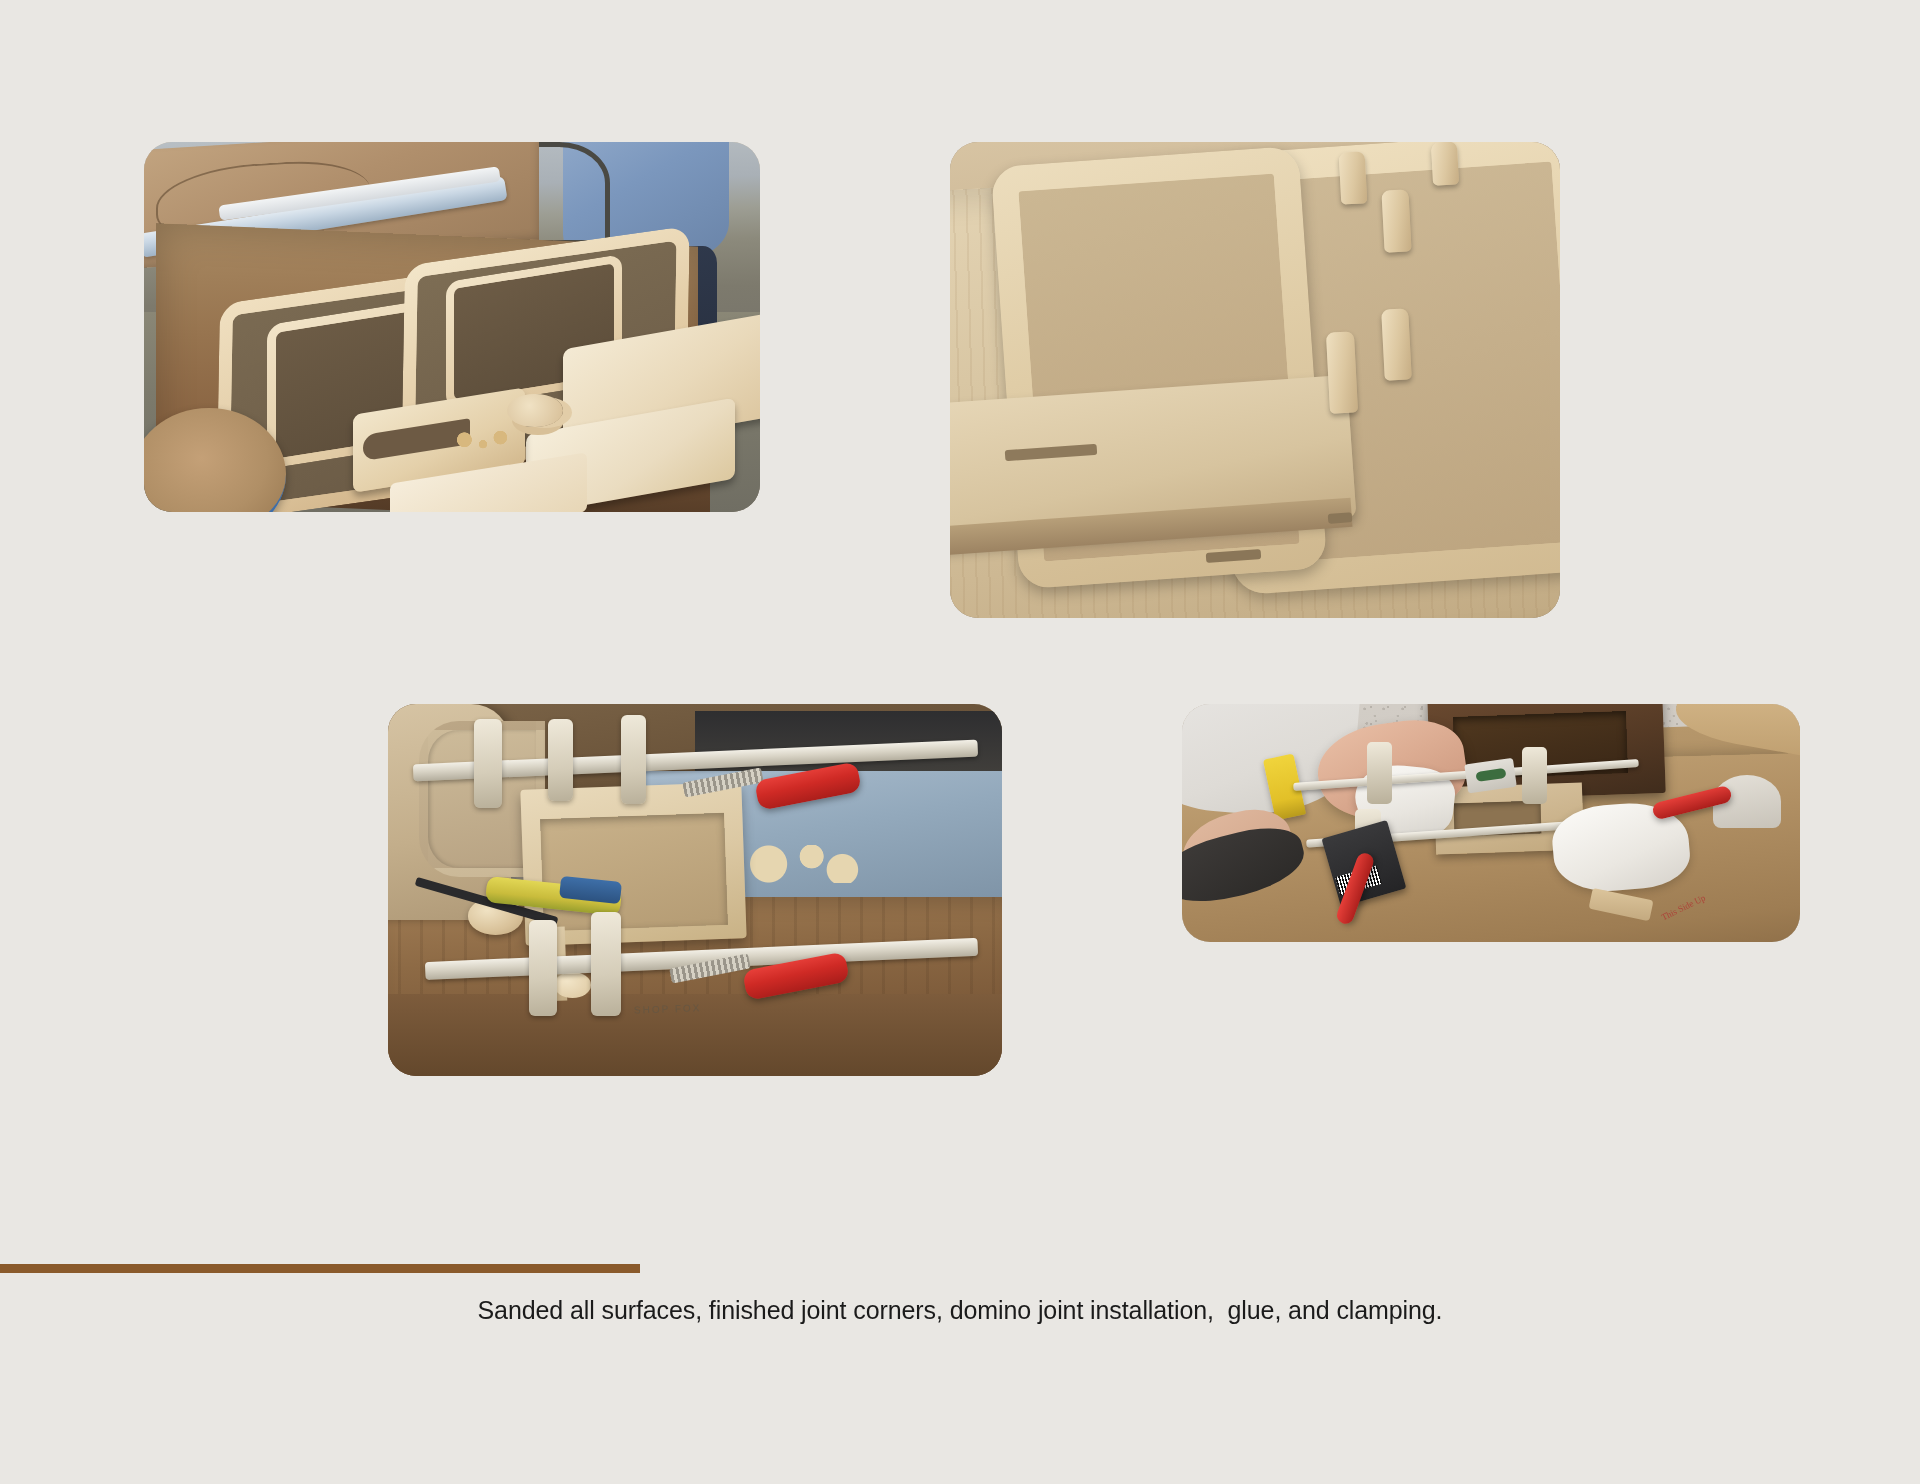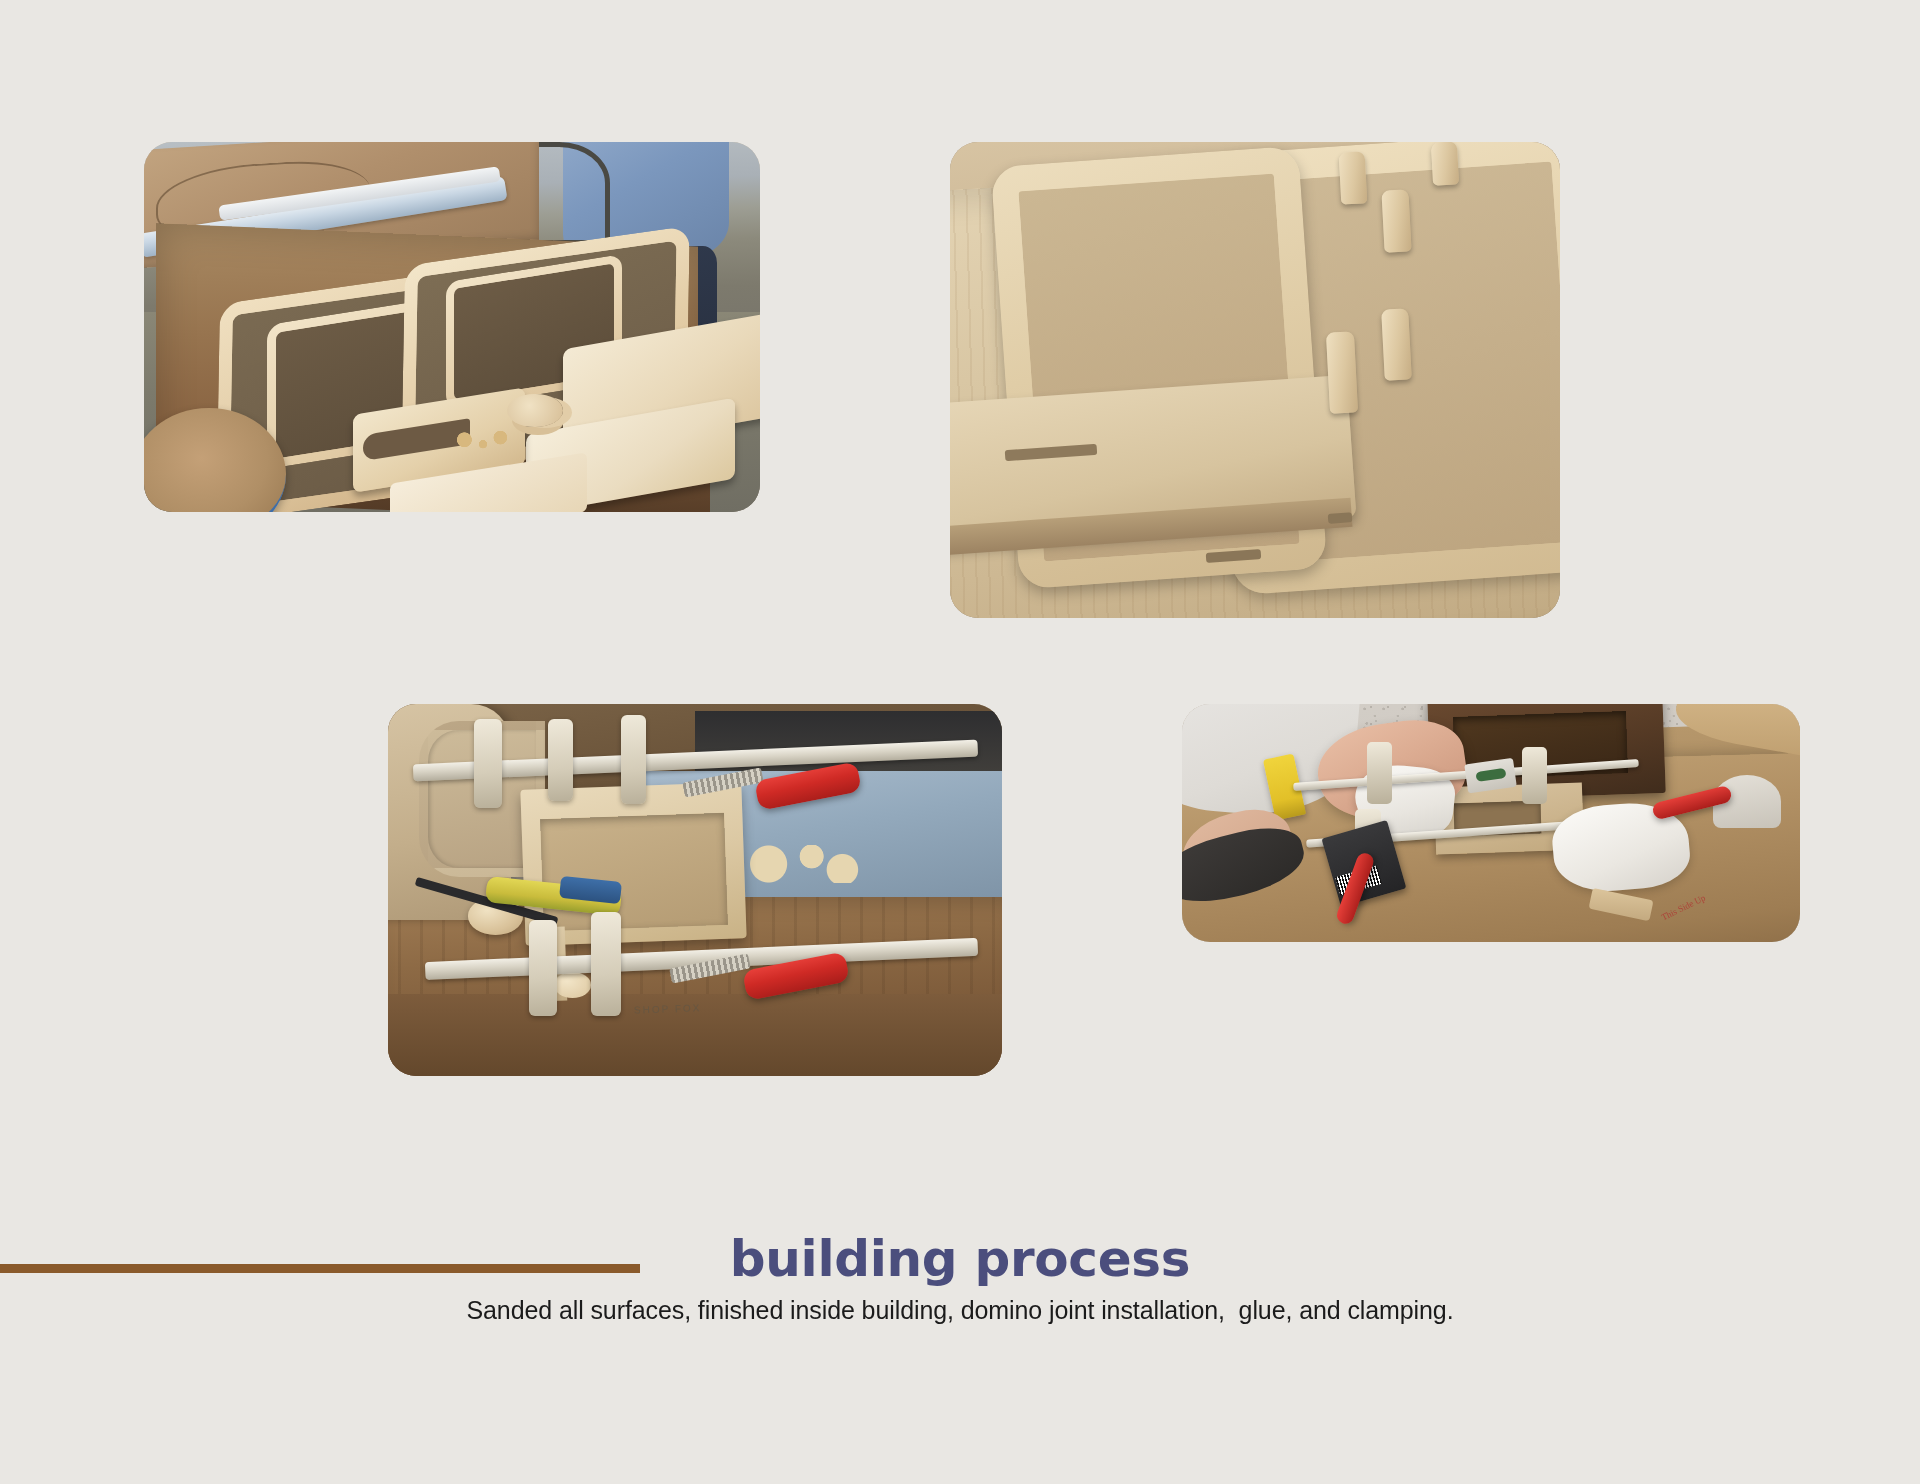--- a/index.html
+++ b/index.html
@@ -704,16 +704,15 @@
     <div class="layer p4-rag2"></div>
     <div class="layer p4-red1"></div>
     <div class="layer p4-red2"></div>
     <div class="layer p4-scrap"></div>
     <div class="layer p4-foot"></div>
     <div class="layer p4-sandal"></div>
     <div class="layer p4-marks">This Side Up</div>
   </div>
 
   <div class="rule-left"></div>
-  <div class="title">building process</div>
-  <div class="subtitle">Sanded all surfaces, finished inside building, domino joint installation,  glue, and clamping.</div>
+  <div class="subtitle">Sanded all surfaces, finished joint corners, domino joint installation,  glue, and clamping.</div>
 
 </div>
 
 </body></html>

